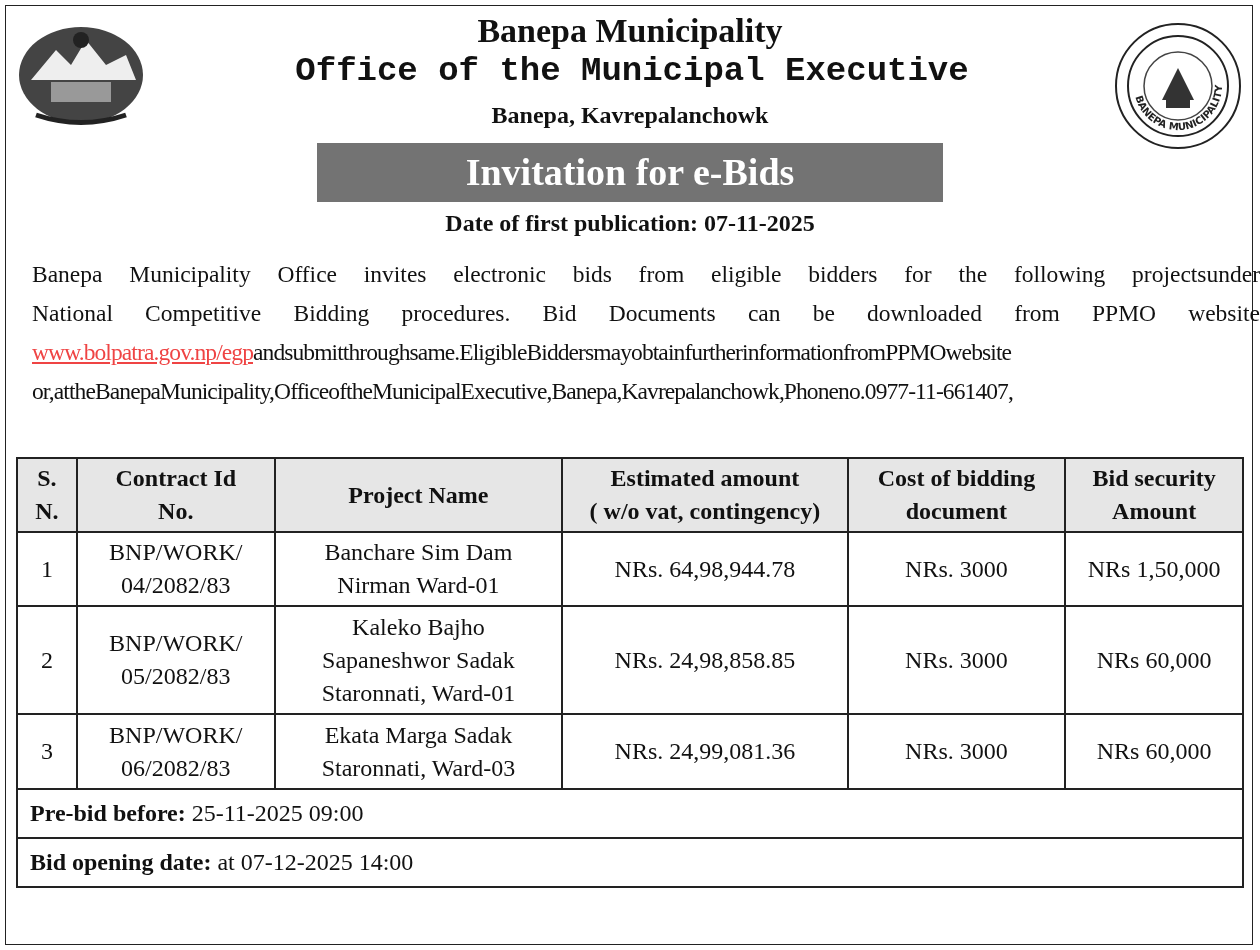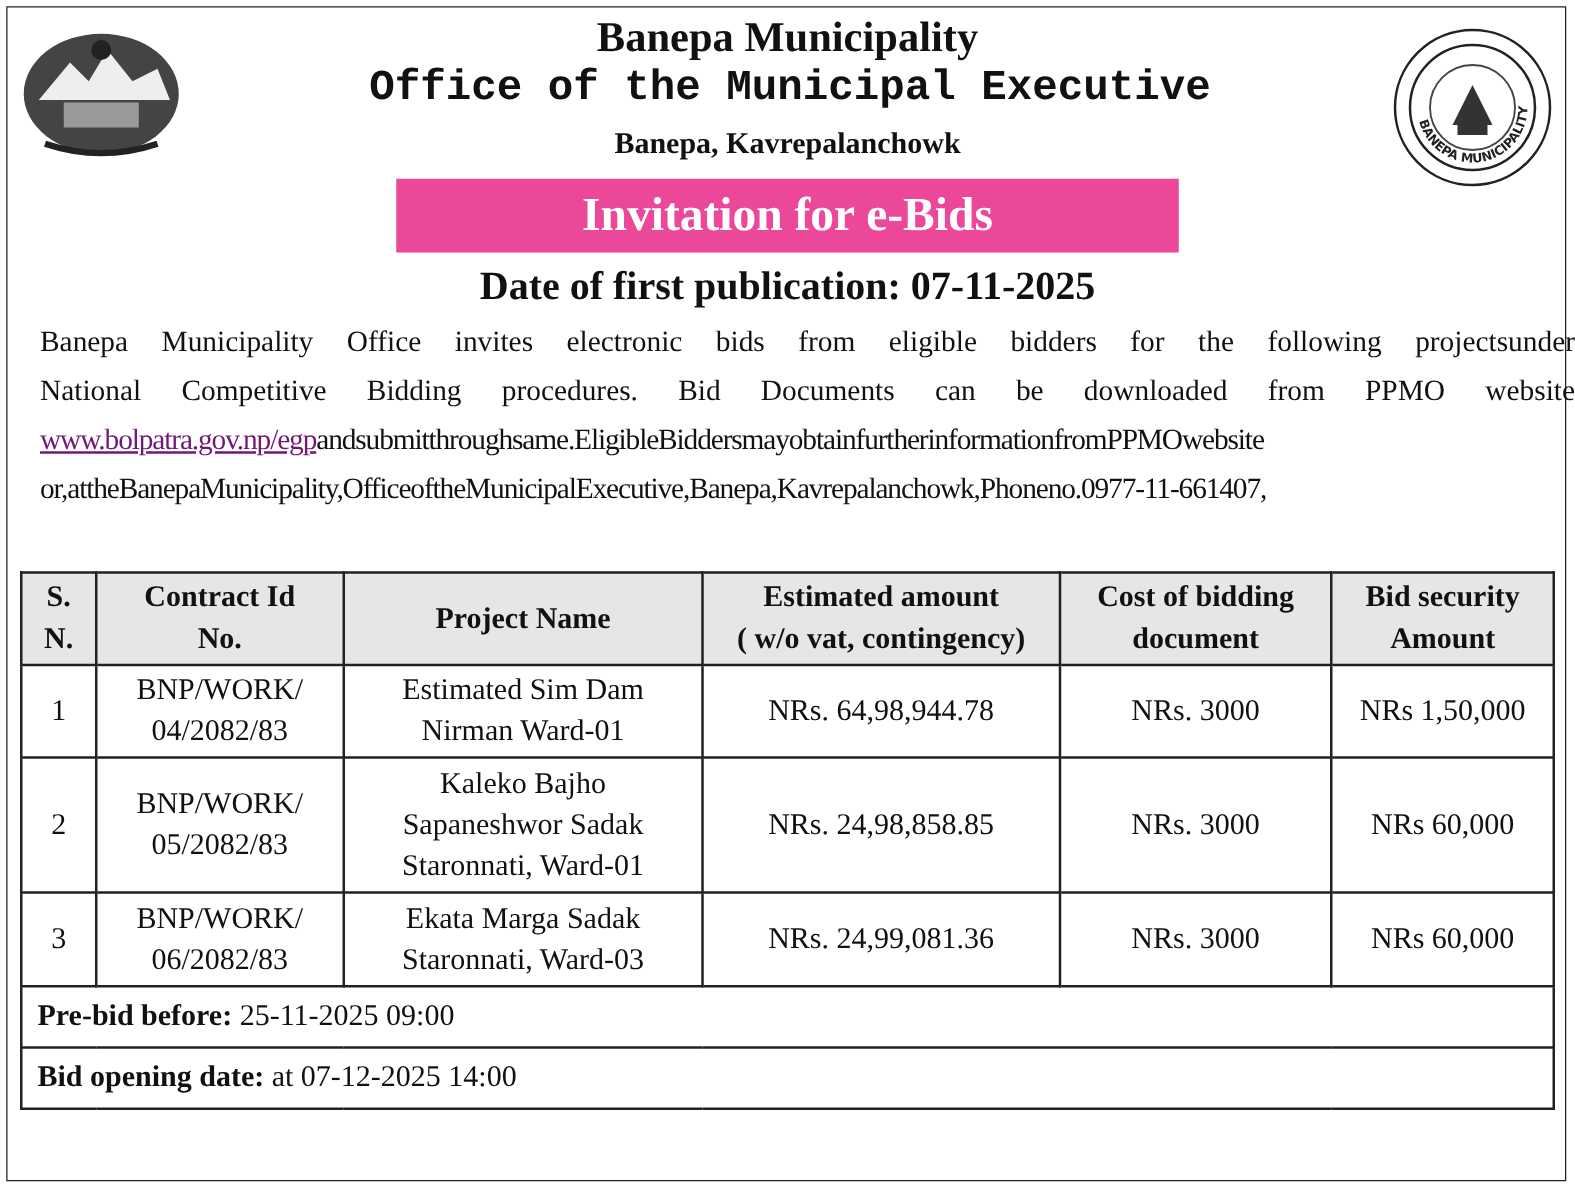--- a/index.html
+++ b/index.html
@@ -9,29 +9,29 @@
            border: 1.5px solid #222; box-sizing: border-box; }
   .emblem { position: absolute; left: 16px; top: 20px; width: 130px; height: 110px; }
   .seal { position: absolute; left: 1114px; top: 22px; width: 128px; height: 128px; }
   .title1 { position: absolute; left: 0; width: 1260px; top: 12px; text-align: center;
             font-weight: bold; font-size: 34px; }
   .title2 { position: absolute; left: 2px; width: 1260px; top: 52px; text-align: center;
             font-weight: bold; font-size: 34px; font-family: Liberation Mono, monospace; }
   .title3 { position: absolute; left: 0; width: 1260px; top: 102px; text-align: center;
             font-weight: bold; font-size: 24px; }
   .banner { position: absolute; left: 317px; top: 143px; width: 626px; height: 59px;
-            background: #ec4899; color: #fff; text-align: center; font-weight: bold;
+            background: #737373; color: #fff; text-align: center; font-weight: bold;
             font-size: 38px; line-height: 59px; }
   .pubdate { position: absolute; left: 0; width: 1260px; top: 210px; text-align: center;
-             font-weight: bold; font-size: 32px; }
+             font-weight: bold; font-size: 24px; }
   .intro { position: absolute; left: 32px; top: 255px; width: 1228px; font-size: 23.5px;
            line-height: 39px; text-align: justify; }
   .intro .l { display: block; white-space: nowrap; text-align-last: justify; }
   .intro .tight { letter-spacing: -0.9px; }
-  .intro a { color: #701a75; text-decoration: underline; }
+  .intro a { color: #ef4444; text-decoration: underline; }
   table { position: absolute; left: 16px; top: 457px; width: 1228px; border-collapse: collapse;
           font-size: 24px; }
   td, th { border: 2px solid #222; text-align: center; vertical-align: middle; padding: 0 4px;
            line-height: 33px; }
   th { background: #e6e6e6; font-weight: bold; height: 72px; }
   .foot td { text-align: left; padding-left: 12px; height: 47px; }
   .foot b { font-weight: bold; }
 </style>
 </head>
 <body>
@@ -87,21 +87,21 @@
       <th><span>Project Name</span></th>
       <th><span>Estimated amount</span><br><span>( w/o vat, contingency)</span></th>
       <th><span>Cost of bidding</span><br><span>document</span></th>
       <th><span>Bid security</span><br><span>Amount</span></th>
     </tr>
   </thead>
   <tbody>
     <tr style="height:74px">
       <td>1</td>
       <td><span>BNP/WORK/</span><br><span>04/2082/83</span></td>
-      <td><span>Estimated Sim Dam</span><br><span>Nirman Ward-01</span></td>
+      <td><span>Banchare Sim Dam</span><br><span>Nirman Ward-01</span></td>
       <td>NRs. 64,98,944.78</td>
       <td>NRs. 3000</td>
       <td>NRs 1,50,000</td>
     </tr>
     <tr style="height:108px">
       <td>2</td>
       <td><span>BNP/WORK/</span><br><span>05/2082/83</span></td>
       <td><span>Kaleko Bajho</span><br><span>Sapaneshwor Sadak</span><br><span>Staronnati, Ward-01</span></td>
       <td>NRs. 24,98,858.85</td>
       <td>NRs. 3000</td>

